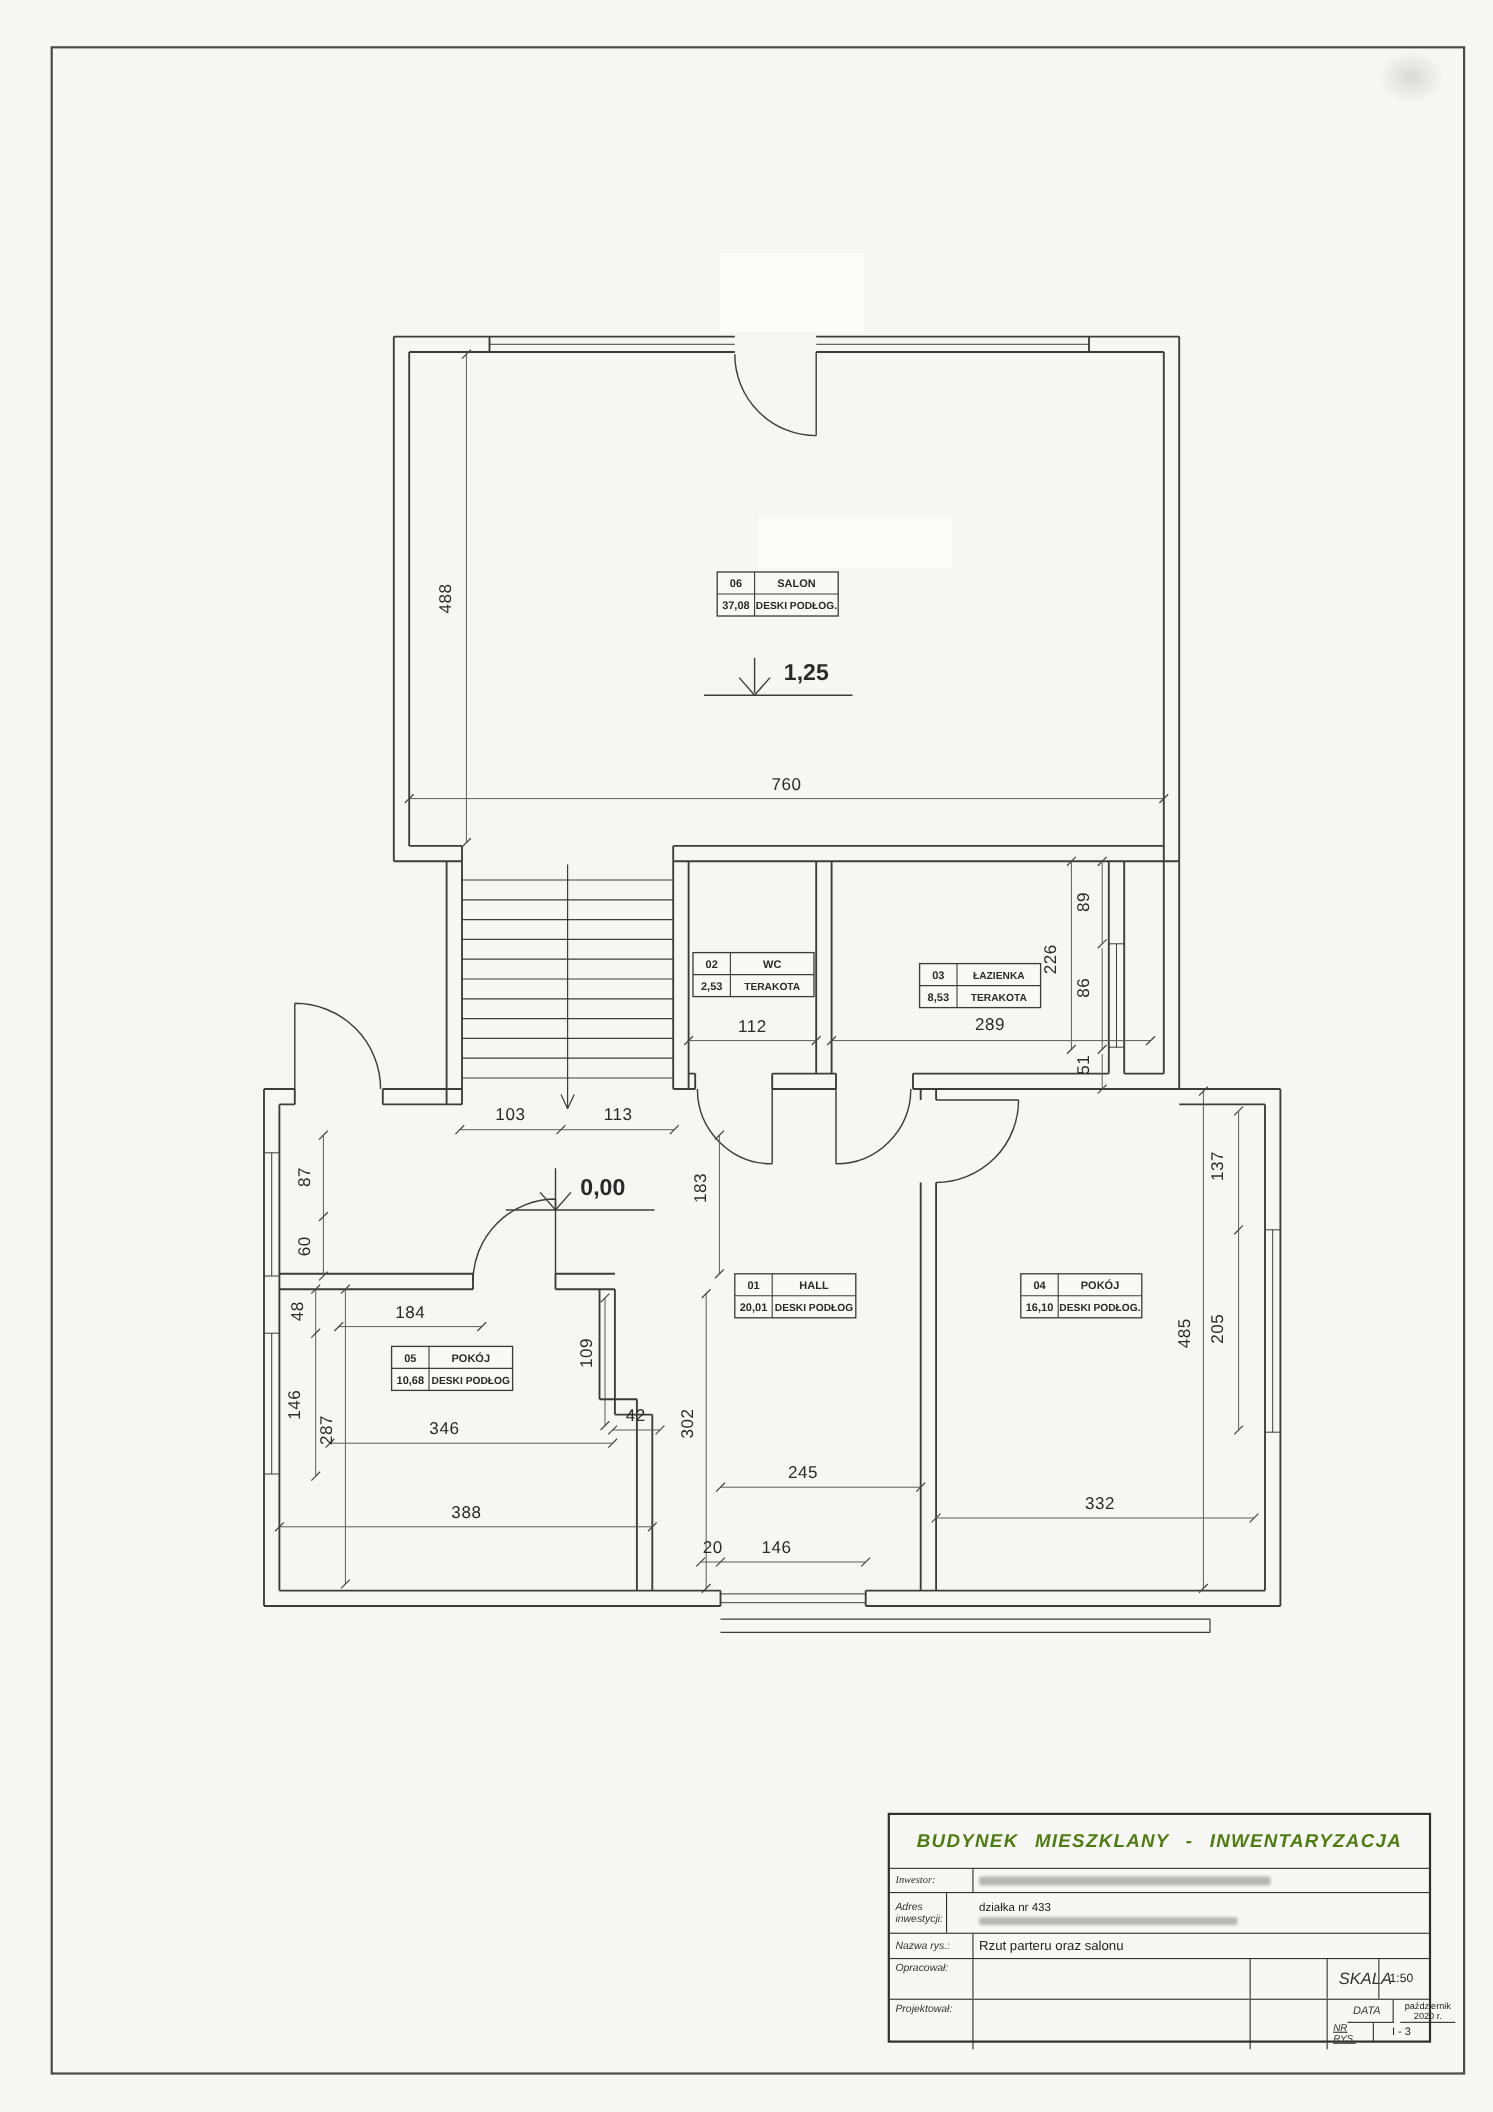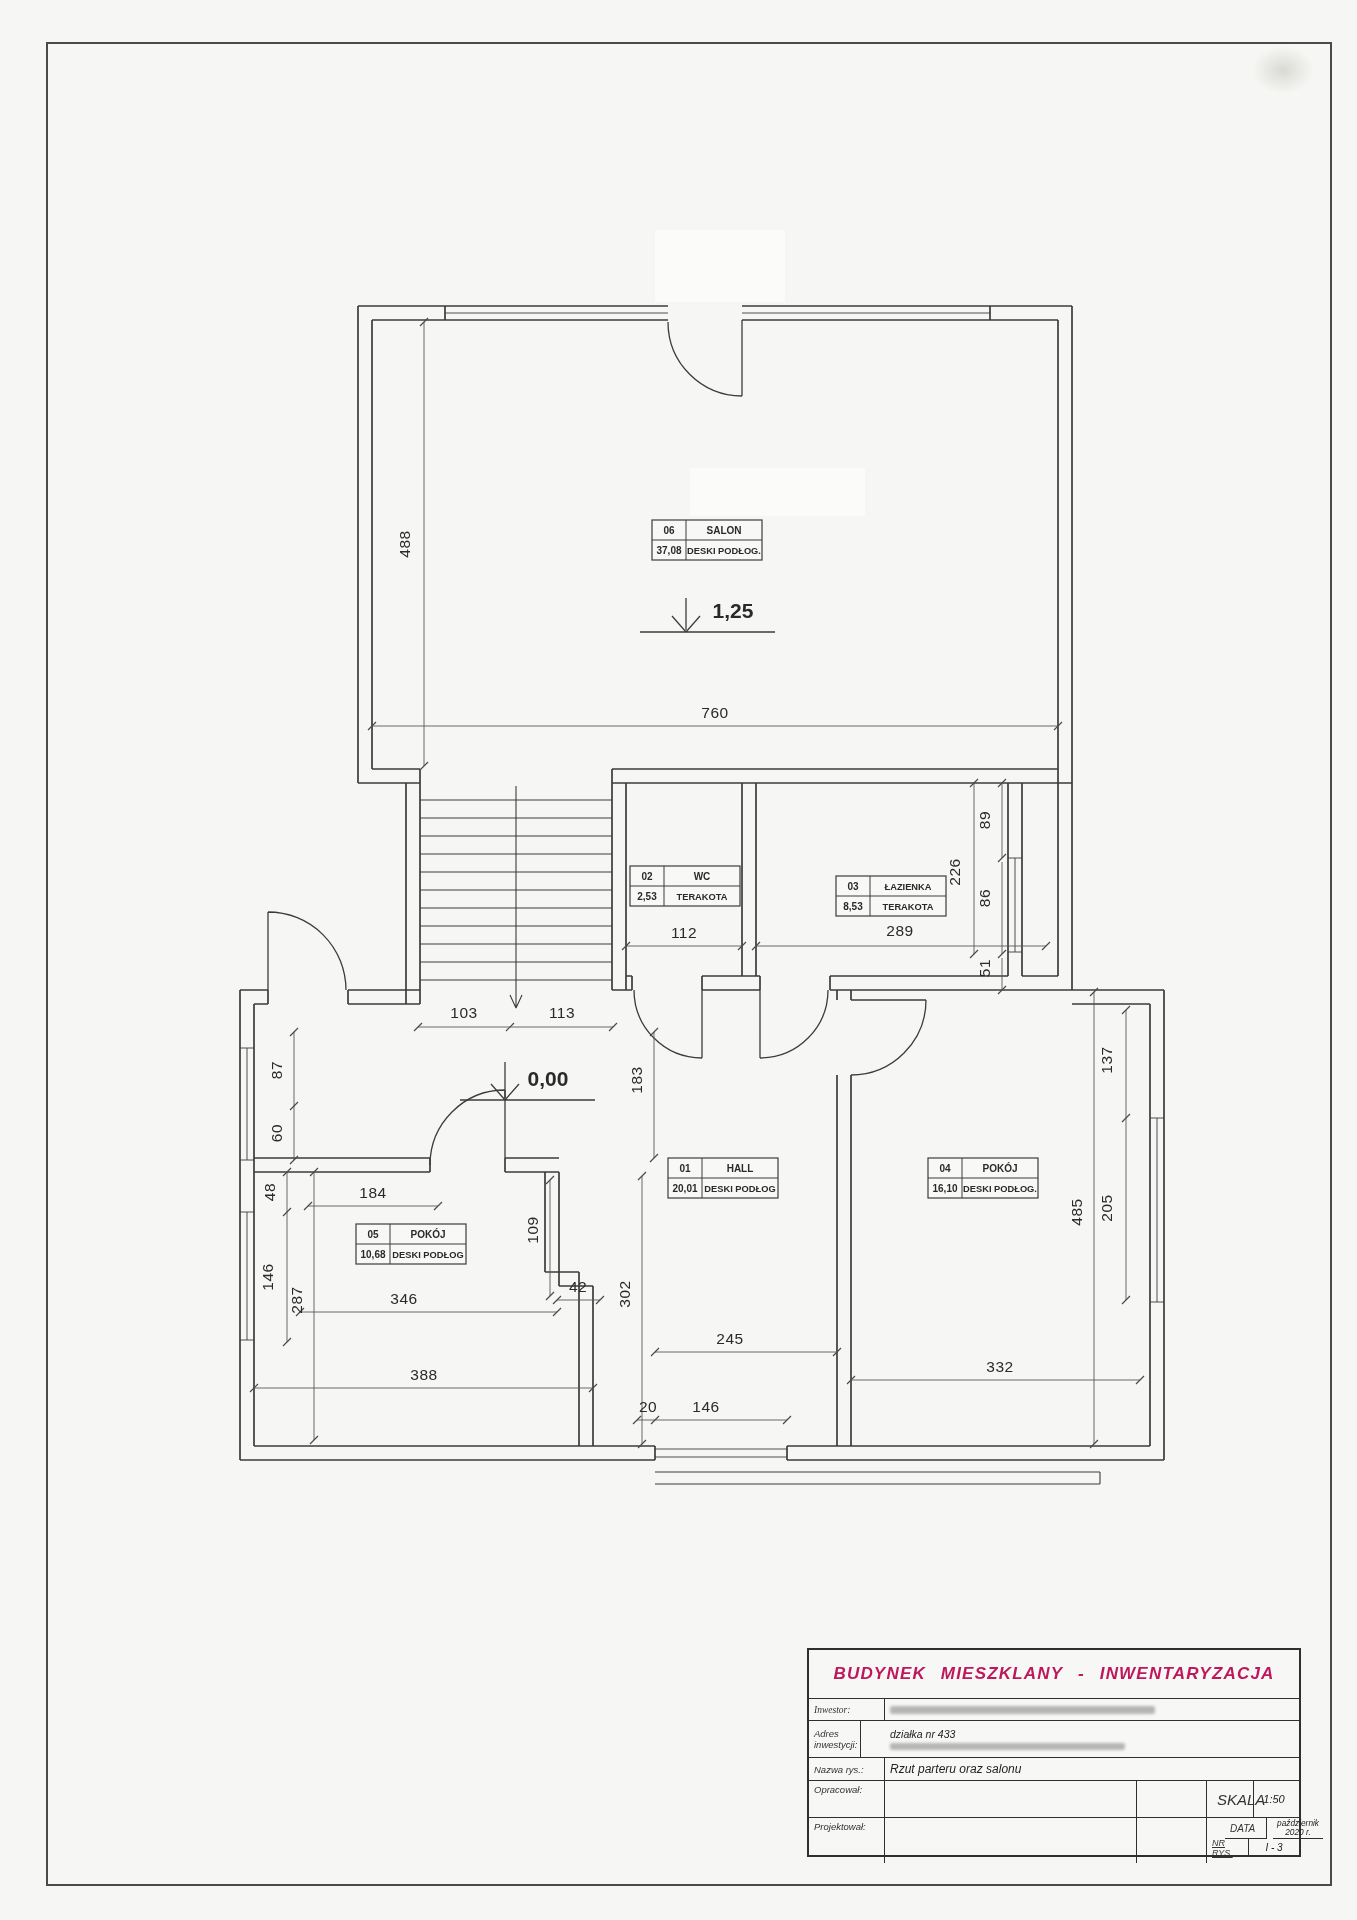--- a/index.html
+++ b/index.html
@@ -19,23 +19,23 @@
   .lbltxt{font-size:10px;font-weight:700;}
   .lblsm{font-size:9.3px;font-weight:700;}
   .lvltxt{font-size:21px;font-weight:700;}
   
   .tb{position:absolute;left:807px;top:1648px;width:490px;height:205px;
       border:2px solid #2f2f2f;box-sizing:content-box;background:#f7f7f5;color:#222;}
   .tb .row{position:absolute;left:0;width:490px;border-top:1.6px solid #2f2f2f;box-sizing:border-box;}
   .tb .cell{position:absolute;top:0;bottom:0;border-right:1.6px solid #2f2f2f;box-sizing:border-box;
             display:flex;align-items:center;padding-left:5px;}
   .tb .lab{font-style:italic;font-size:9.5px;color:#333;}
-  .tb .val{font-style:italic;font-size:12px;color:#222;}
+  .tb .val{font-size:12px;color:#222;}
   .tbtitle{position:absolute;top:0;left:0;width:490px;height:48px;display:flex;align-items:center;justify-content:center;
-           font-weight:700;font-style:italic;font-size:17px;letter-spacing:1.2px;word-spacing:9px;color:#be185d;}
+           font-weight:700;font-style:italic;font-size:17px;letter-spacing:1.2px;word-spacing:9px;color:#4d7c0f;}
   .blurbar{background:#8a8a8a;height:8px;border-radius:2px;filter:blur(1.6px);opacity:.6;}
   .stamp{position:absolute;left:1252px;top:46px;width:62px;height:48px;border-radius:50%;
          background:radial-gradient(ellipse at center,#d9d9d4 0%,rgba(246,246,244,0) 70%);}
 </style>
 </head>
 <body>
 
 <div class="sheet-border"></div>
 <div class="stamp"></div>
 

